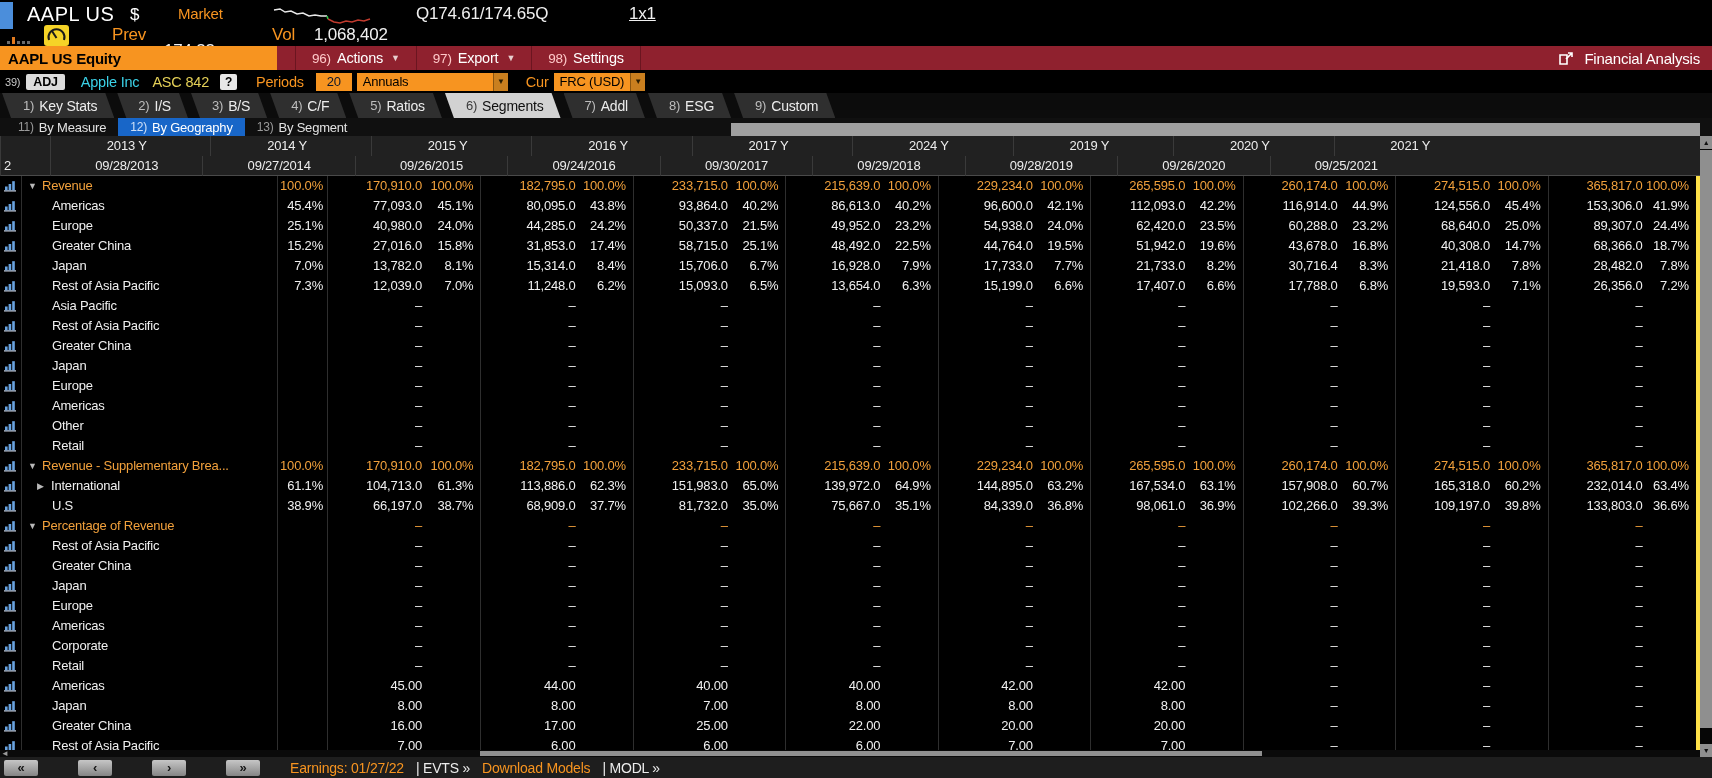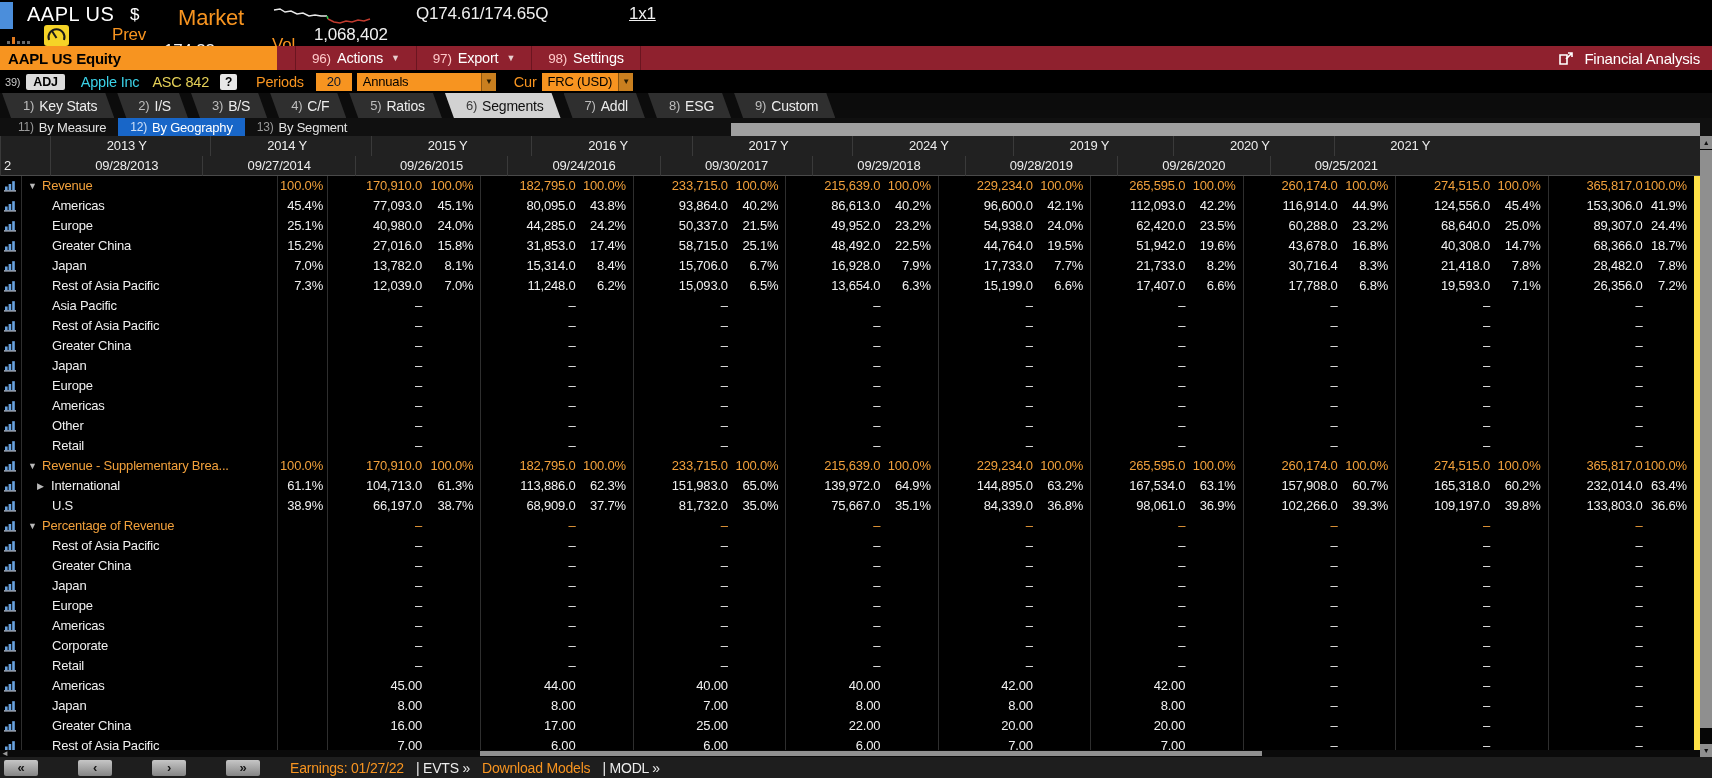--- a/index.html
+++ b/index.html
@@ -5,29 +5,29 @@
   * { margin:0; padding:0; box-sizing:border-box; }
   html,body { width:1712px; height:778px; background:#000; overflow:hidden;
               font-family:"Liberation Sans", sans-serif; }
   #screen { position:relative; width:1712px; height:778px; background:#000; letter-spacing:-0.2px; }
 
   
   .topbar { position:absolute; left:0; top:0; width:1712px; height:46px; background:#000; }
   .panel-sq { position:absolute; left:0; top:2px; width:13px; height:27px; background:#4b8edb; }
   .ticker { position:absolute; left:27px; top:3px; font-size:20px; color:#fff; font-weight:500; letter-spacing:0.5px;}
   .cursym { position:absolute; left:130px; top:5px; font-size:17px; color:#fff; }
-  .mktlbl { position:absolute; left:178px; top:5px; font-size:22px; color:#f79420; }
+  .mktlbl { position:absolute; left:178px; top:5px; font-size:15px; color:#f79420; }
   .spark  { position:absolute; left:272px; top:4px; }
   .bidask { position:absolute; left:416px; top:4px; font-size:17px; color:#f0f0f0; }
   .lot    { position:absolute; left:629px; top:4px; font-size:17px; color:#f0f0f0;text-decoration:underline; }
   .minibars { position:absolute; left:7px; top:34px; }
   .gauge  { position:absolute; left:44px; top:25px; width:25px; height:21px; background:#f5d327; border-radius:3px; }
   .prevlbl { position:absolute; left:112px; top:25px; font-size:17px; color:#f79420; }
   .prevval { position:absolute; left:164px; top:41px; font-size:17px; color:#f0f0f0; }
-  .vollbl  { position:absolute; left:272px; top:35px; font-size:17px; color:#f79420; }
+  .vollbl  { position:absolute; left:272px; top:25px; font-size:17px; color:#f79420; }
   .volval  { position:absolute; left:314px; top:25px; font-size:17px; color:#f0f0f0; }
 
   
   .menubar { position:absolute; left:0; top:46px; width:1712px; height:24px; background:#8f212e;
              display:flex; align-items:stretch; }
   .sectab { width:277px; background:#f79420; color:#000; font-size:15px; font-weight:700;
             display:flex; align-items:center; padding-left:8px; }
   .mitem { display:flex; align-items:center; padding:0 16px; border-right:1px solid #6b1520;
            font-size:14.5px; color:#fff; cursor:default; }
   .mitem:first-of-type { margin-left:18px; border-left:1px solid #6b1520; }
@@ -89,21 +89,21 @@
          display:flex; align-items:center; }
   .lbl .arr { width:14px; font-size:9px; color:#b8b8b8; flex:0 0 14px; }
   .lbl.sec { color:#f2a13c; padding-left:6px; }
   .lbl.itm { padding-left:30px; }
   .lbl.itmx { padding-left:15px; }
   .snap { width:50px; border-right:1px solid #2e2e2e; text-align:right; padding-right:4px; color:#f0f0f0; }
   .trow.osec .snap { color:#f2a13c; }
   .cell { width:152.44px; display:flex; }
   .cell + .cell { border-left:1px solid #2e2e2e; }
   .cell:first-of-type { border-left:none; }
-  .cell:last-of-type { border-right:6px solid #fde047; }
+  .cell:last-of-type { border-right:4px solid #fde047; }
   .cell .v { width:94px; text-align:right; color:#f0f0f0; }
   .cell .p { flex:1; text-align:right; padding-right:7px; color:#f0f0f0; }
   .trow.osec .cell .v, .trow.osec .cell .p { color:#f2a13c; }
 
   
   .hscroll { position:absolute; left:0; top:750px; width:1700px; height:7px; background:#0a0a0a; }
   .hthumb { position:absolute; left:480px; top:1px; width:782px; height:5px; background:#909090; }
   .harrow { position:absolute; left:1px; top:0; color:#9a9a9a; font-size:8px; line-height:7px; }
   .vscroll { position:absolute; left:1700px; top:136px; width:12px; height:621px; background:#060606; }
   .vbtn { position:absolute; left:0; width:12px; height:13px; background:#8f8f8f; color:#111;
@@ -186,21 +186,21 @@
 
   <div class="toolbar">
     <span class="t-key">39)</span>
     <span class="t-btn">ADJ</span>
     <span class="t-company">Apple Inc</span>
     <span class="t-std">ASC 842</span>
     <span class="t-help">?</span>
     <span class="t-periods">Periods</span>
     <span class="t-num">20</span>
     <span class="t-dd">
-      <span class="ddval" style="width:124px;">Annuals</span>
+      <span class="ddval" style="width:136px;">Annuals</span>
       <span class="ddarr">▼</span>
     </span>
     <span class="t-cur">Cur</span>
     <span class="t-dd">
       <span class="ddval">FRC (USD)</span>
       <span class="ddarr">▼</span>
     </span>
   </div>
 
   <div class="tabsrow">

